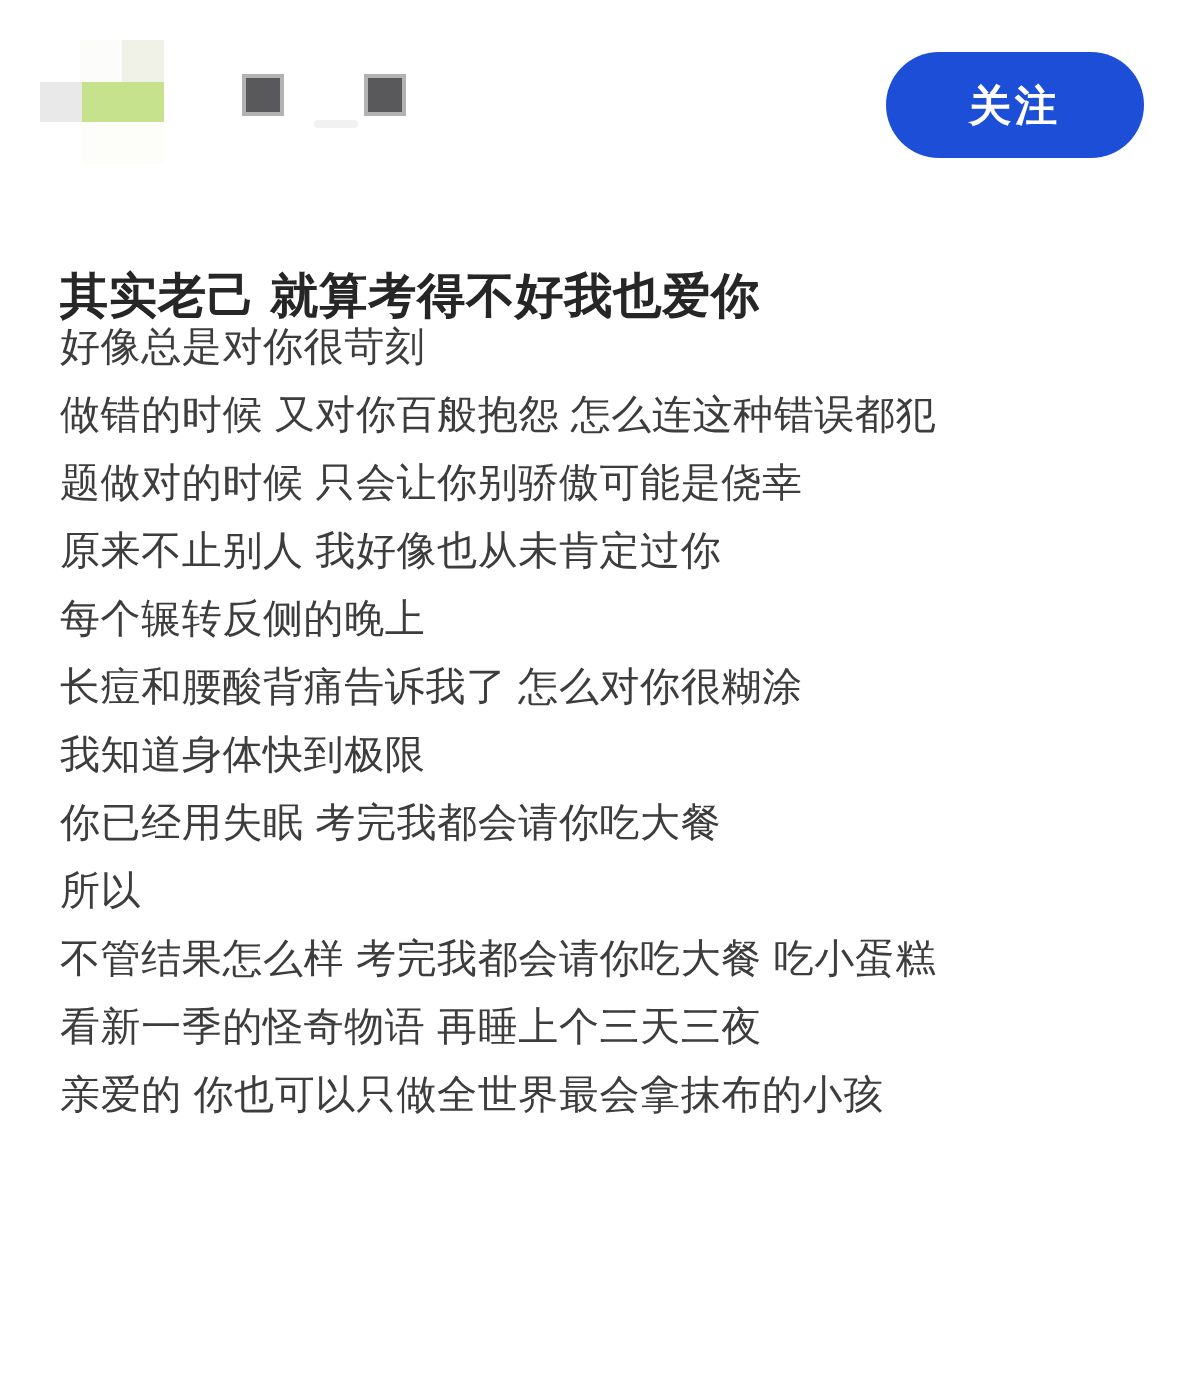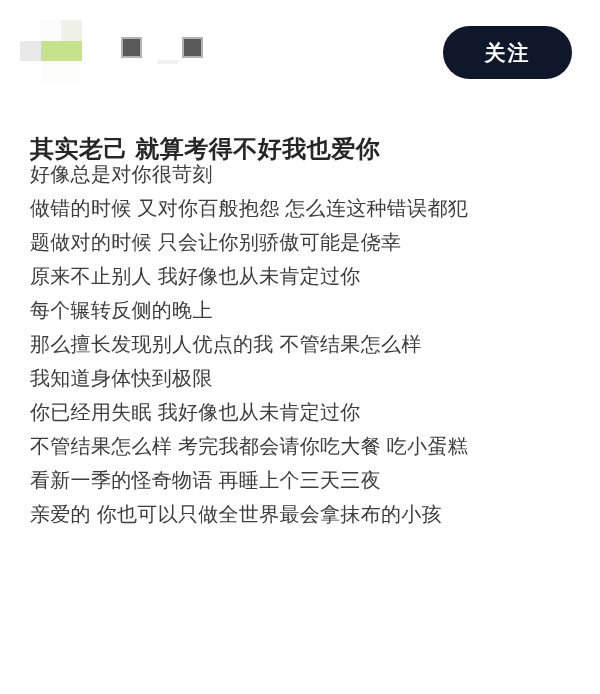--- a/index.html
+++ b/index.html
@@ -87,33 +87,34 @@
       <div class="px px-green" style="background-color: rgb(198, 226, 141);"></div>
       <div class="px px-bottom" style="background-color: rgb(253, 253, 249);"></div>
     </div>
 
     <div class="censored-name">
       <div class="name-block b1" style="background-color: rgb(89, 88, 90); border-color: rgb(179, 179, 179);"></div>
       <div class="name-block b2" style="background-color: rgb(89, 88, 90); border-color: rgb(179, 179, 179);"></div>
       <div class="name-smudge"></div>
     </div>
 
-    <button class="follow-btn" style="background-color: #0f172a; color: rgb(255, 255, 255);">关注</button>
+    <button class="follow-btn" style="background-color: #1d4ed8; color: rgb(255, 255, 255);">关注</button>
 
   </div>
 
   <h1 class="post-title" style="color: rgb(38, 38, 38);">其实老己 就算考得不好我也爱你</h1>
 
   <div class="post-body" style="color: rgb(61, 61, 61);">
     <div class="post-line">好像总是对你很苛刻</div>
     <div class="post-line">做错的时候 又对你百般抱怨 怎么连这种错误都犯</div>
     <div class="post-line">题做对的时候 只会让你别骄傲可能是侥幸</div>
     <div class="post-line">原来不止别人 我好像也从未肯定过你</div>
     <div class="post-line">每个辗转反侧的晚上</div>
-    <div class="post-line">那么擅长发现别人优点的我 不管结果怎么样</div>
+    <div class="post-line">长痘和腰酸背痛告诉我了 怎么对你很糊涂</div>
     <div class="post-line">我知道身体快到极限</div>
-    <div class="post-line">你已经用失眠 我好像也从未肯定过你</div>
+    <div class="post-line">你已经用失眠 考完我都会请你吃大餐</div>
+    <div class="post-line">所以</div>
     <div class="post-line">不管结果怎么样 考完我都会请你吃大餐 吃小蛋糕</div>
     <div class="post-line">看新一季的怪奇物语 再睡上个三天三夜</div>
     <div class="post-line">亲爱的 你也可以只做全世界最会拿抹布的小孩</div>
   </div>
 
 </div>
 
 </body></html>

